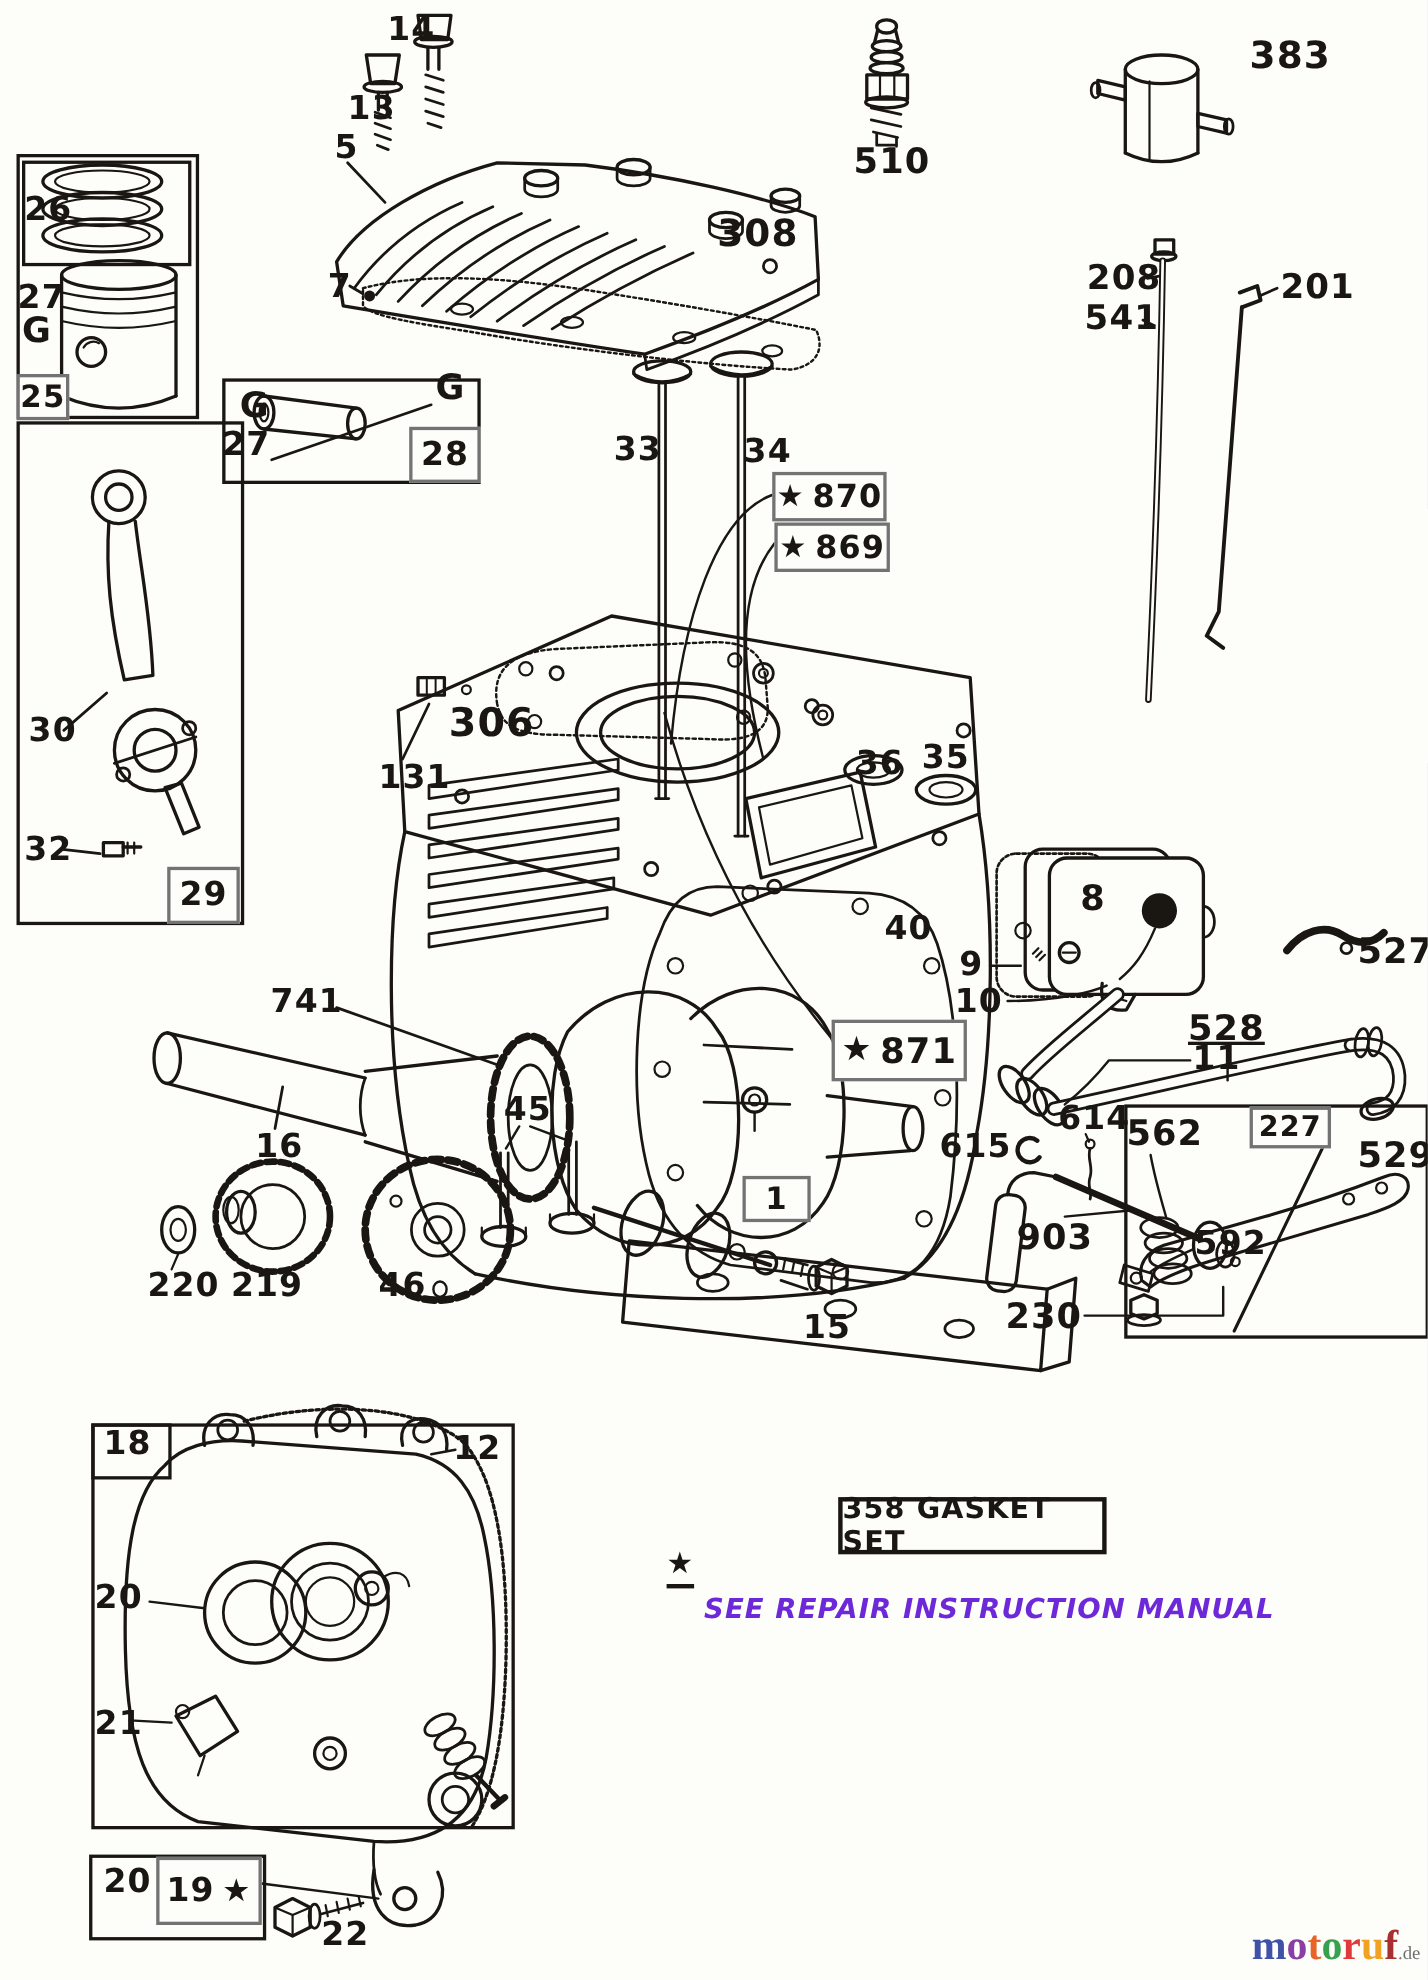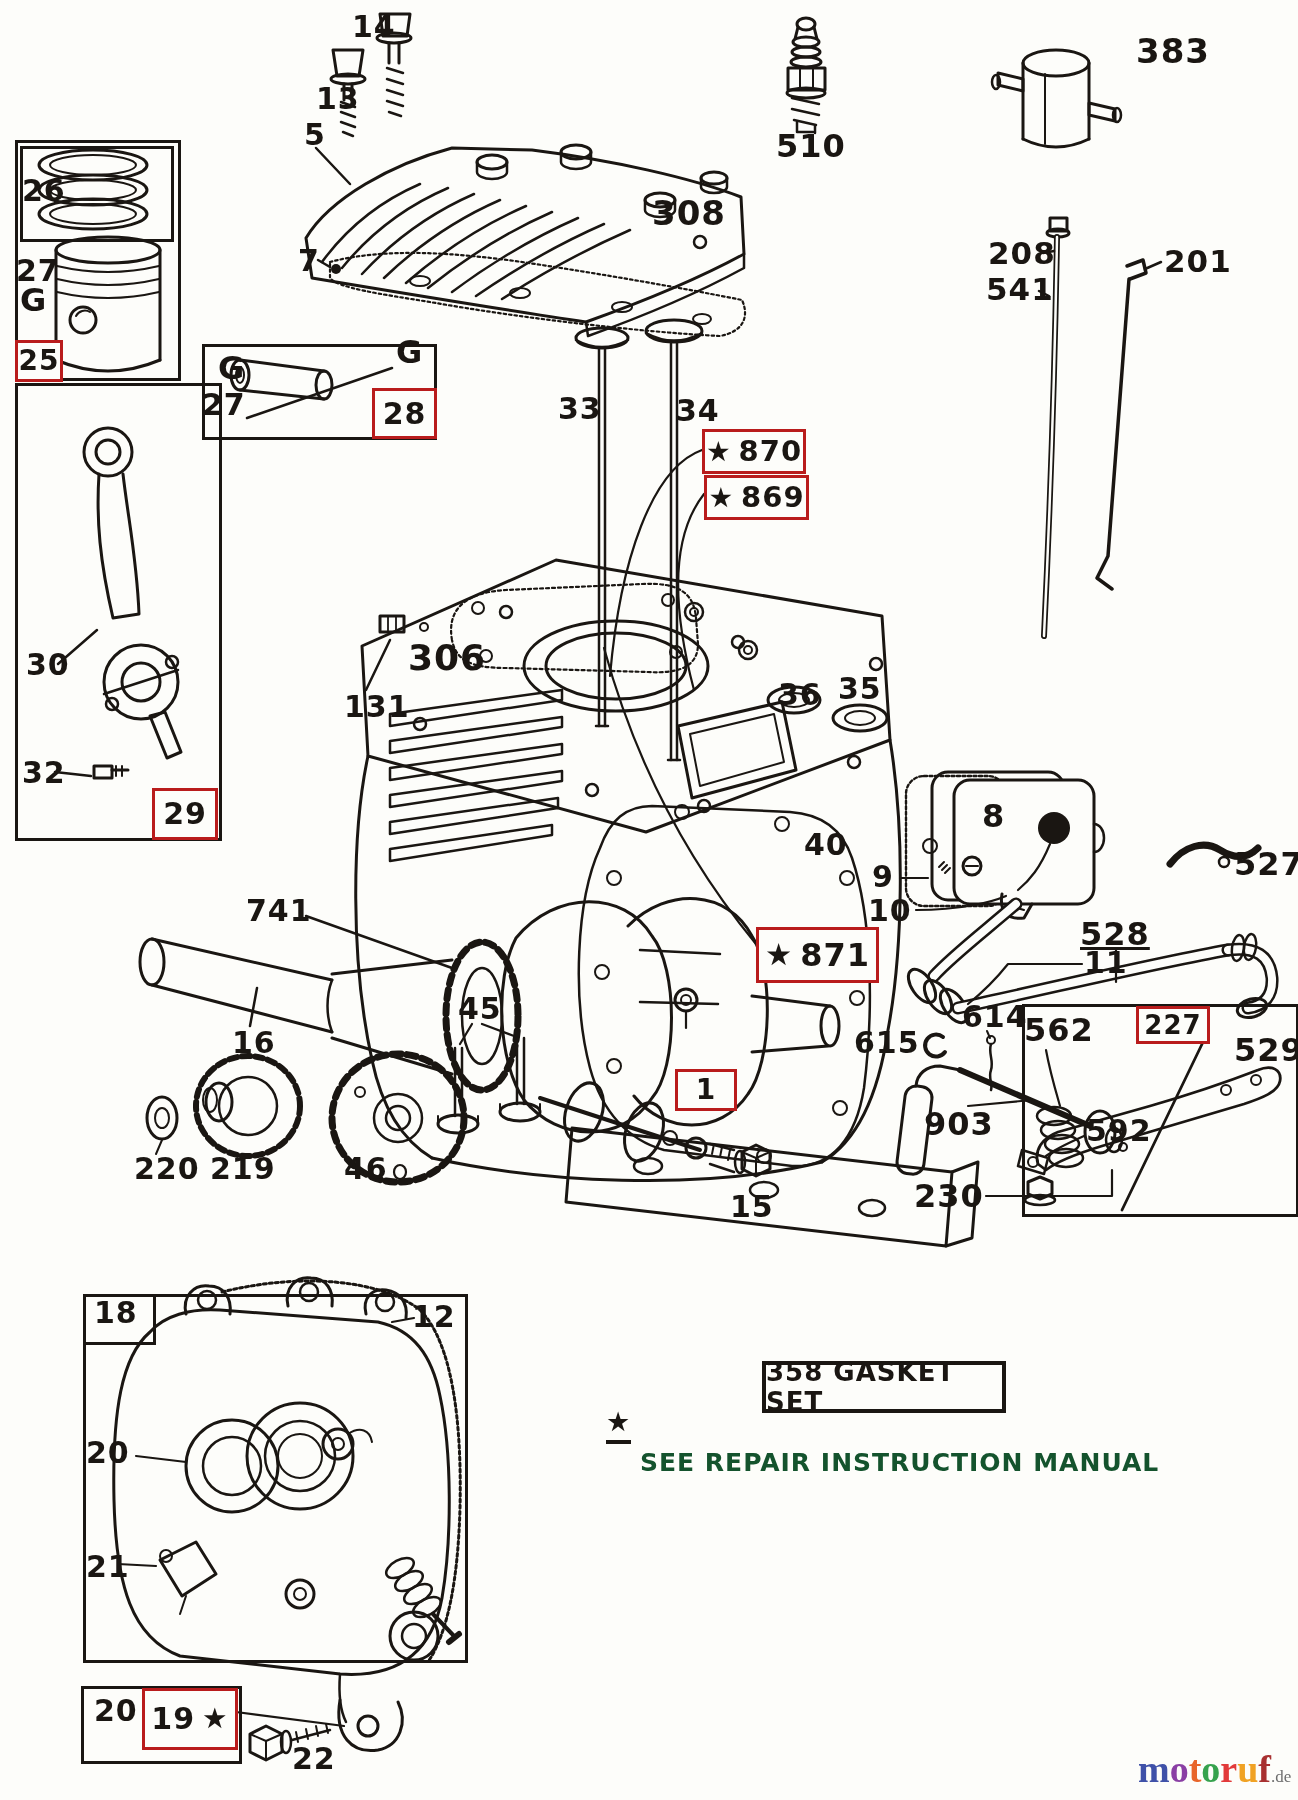--- a/index.html
+++ b/index.html
@@ -2,33 +2,33 @@
 <html><head>
 <meta charset="utf-8">
 <style>
   html,body{margin:0;padding:0;background:#e8e8e8;}
   #page{position:relative;width:1298px;height:1800px;background:#fdfdfa;overflow:hidden;
         font-family:"DejaVu Sans",sans-serif;}
   #art{position:absolute;left:0;top:0;width:1298px;height:1800px;}
   .plabel{position:absolute;font-weight:bold;color:#1a1612;line-height:1;letter-spacing:1px;
           font-family:"DejaVu Sans",sans-serif;white-space:nowrap;}
   .cbox{position:absolute;border:3px solid #1a1612;}
-  .blabel{position:absolute;border:3px solid #b91c1c;background:#fdfdfa;display:flex;
+  .blabel{position:absolute;border:3px solid #737373;background:#fdfdfa;display:flex;
           align-items:center;justify-content:center;gap:7px;font-weight:bold;color:#1a1612;
           line-height:1;letter-spacing:1px;}
   .blabel.top{align-items:flex-start;justify-content:flex-start;padding:6px 0 0 10px;}
   .star{font-size:0.95em;}
   #gasket-note{position:absolute;left:762px;top:1361px;width:236px;height:44px;
         border:4px solid #1a1612;display:flex;align-items:center;justify-content:center;
         font-weight:bold;font-size:26px;color:#1a1612;letter-spacing:1px;background:#fdfdfa;}
   #special-note{position:absolute;left:606px;top:1406px;display:flex;gap:8px;align-items:baseline;
         font-weight:bold;font-size:27px;color:#1a1612;border-bottom:4px solid #1a1612;
         padding-bottom:3px;letter-spacing:0.5px;}
   #manual-note{position:absolute;left:640px;top:1448px;font-weight:bold;font-size:25px;
-        color:#14532d;letter-spacing:1px;}
+        color:#6d28d9;letter-spacing:1px;font-style:italic;}
   #brand{position:absolute;left:1138px;top:1750px;font-family:"Liberation Serif",serif;
         font-weight:bold;font-size:38px;line-height:1;}
   #brand .suffix{font-size:17px;font-weight:normal;}
 </style>
 </head>
 <body>
 
 <div id="page">
 
 <svg id="art" viewBox="0 0 1298 1800" xmlns="http://www.w3.org/2000/svg">

